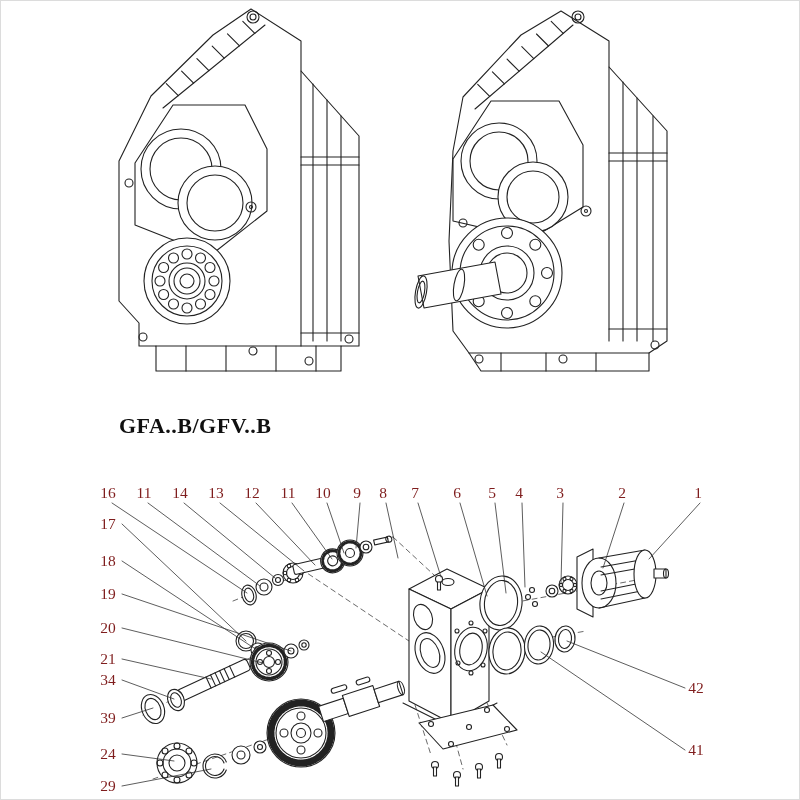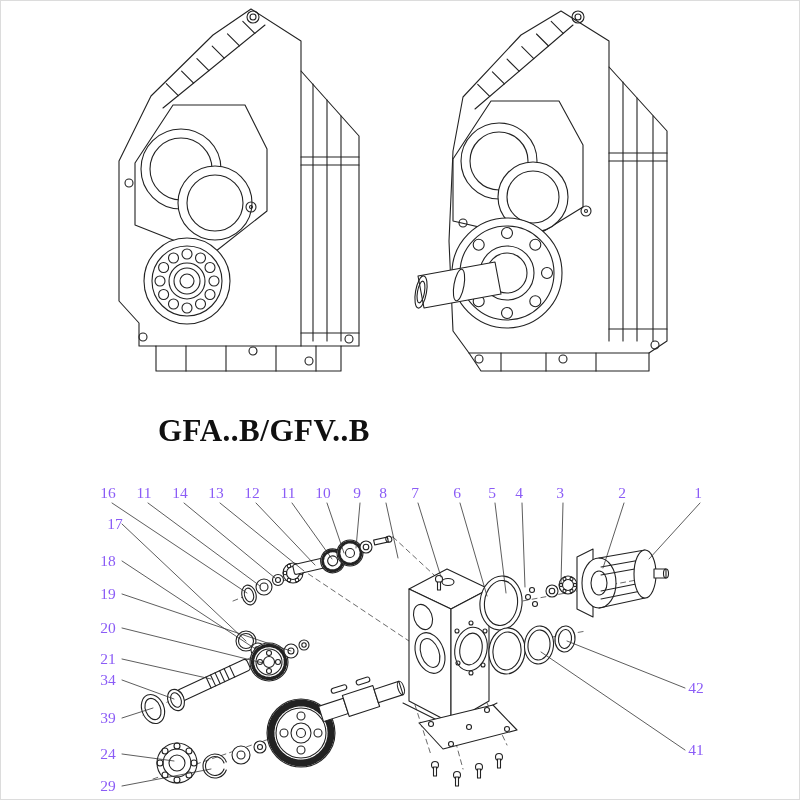--- a/index.html
+++ b/index.html
@@ -3,28 +3,28 @@
 <meta charset="utf-8">
 <style>
   html,body{margin:0;padding:0;background:#fff;}
   .page{
     position:relative;width:800px;height:800px;background:#ffffff;
     border:1px solid #dcdcdc;box-sizing:border-box;overflow:hidden;
     font-family:"Liberation Serif", serif;
   }
   svg.art{position:absolute;left:0;top:0;width:800px;height:800px;}
   .caption{
-    position:absolute;font-weight:700;color:#101010;text-align:center;
-    font-size:31px;letter-spacing:.5px;white-space:nowrap;
+    position:absolute;font-weight:700;color:#101010;
+    font-size:22px;letter-spacing:.5px;white-space:nowrap;
   }
   .cap-left{left:118px;top:412px;width:290px;}
   .cap-right{left:455px;top:412px;width:180px;}
   .co{
     position:absolute;transform:translateX(-50%);
-    font-size:15.5px;color:#8b5cf6;line-height:1;font-family:"Liberation Serif", serif;
+    font-size:15.5px;color:#7f1d1d;line-height:1;font-family:"Liberation Serif", serif;
   }
 </style>
 </head>
 <body>
 
 <div class="page">
 
   <svg class="art" viewBox="0 0 800 800" aria-hidden="true">
     <g stroke="#222" fill="none" stroke-width="1.1" stroke-linejoin="round" stroke-linecap="round">
 
@@ -457,21 +457,21 @@
     <span class="co" style="left:356px;top:484px">9</span>
     <span class="co" style="left:382px;top:484px">8</span>
     <span class="co" style="left:414px;top:484px">7</span>
     <span class="co" style="left:456px;top:484px">6</span>
     <span class="co" style="left:491px;top:484px">5</span>
     <span class="co" style="left:518px;top:484px">4</span>
     <span class="co" style="left:559px;top:484px">3</span>
     <span class="co" style="left:621px;top:484px">2</span>
     <span class="co" style="left:697px;top:484px">1</span>
 
-    <span class="co" style="left:114px;top:515px">17</span>
+    <span class="co" style="left:107px;top:515px">17</span>
     <span class="co" style="left:107px;top:552px">18</span>
     <span class="co" style="left:107px;top:585px">19</span>
     <span class="co" style="left:107px;top:619px">20</span>
     <span class="co" style="left:107px;top:650px">21</span>
     <span class="co" style="left:107px;top:671px">34</span>
     <span class="co" style="left:107px;top:709px">39</span>
     <span class="co" style="left:107px;top:745px">24</span>
     <span class="co" style="left:107px;top:777px">29</span>
 
     <span class="co" style="left:695px;top:679px">42</span>

